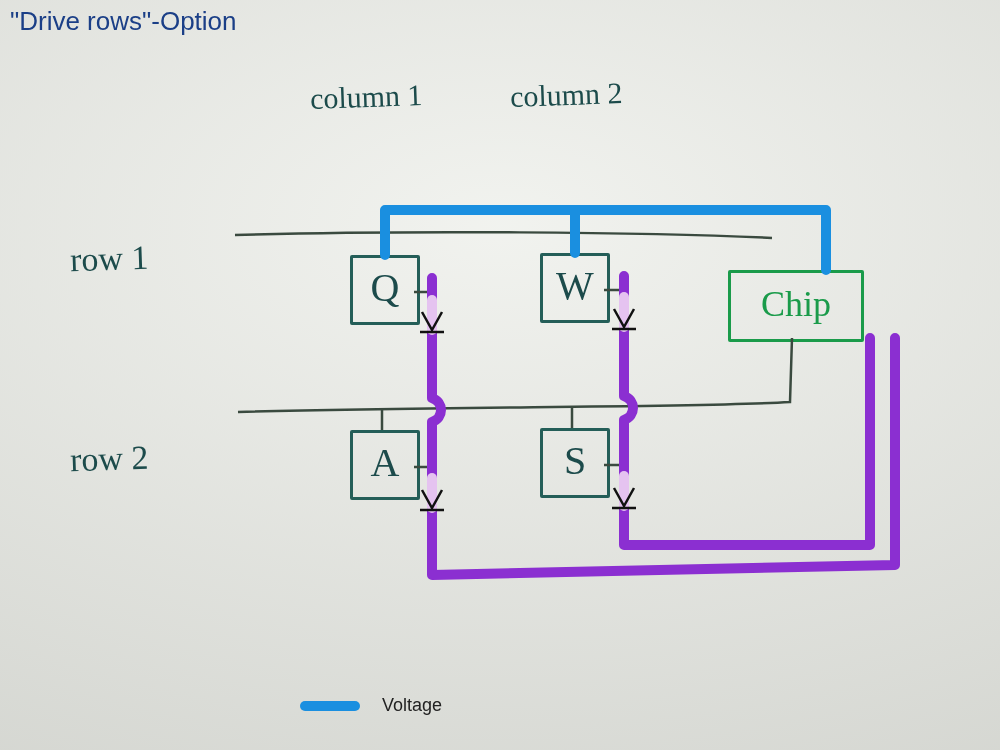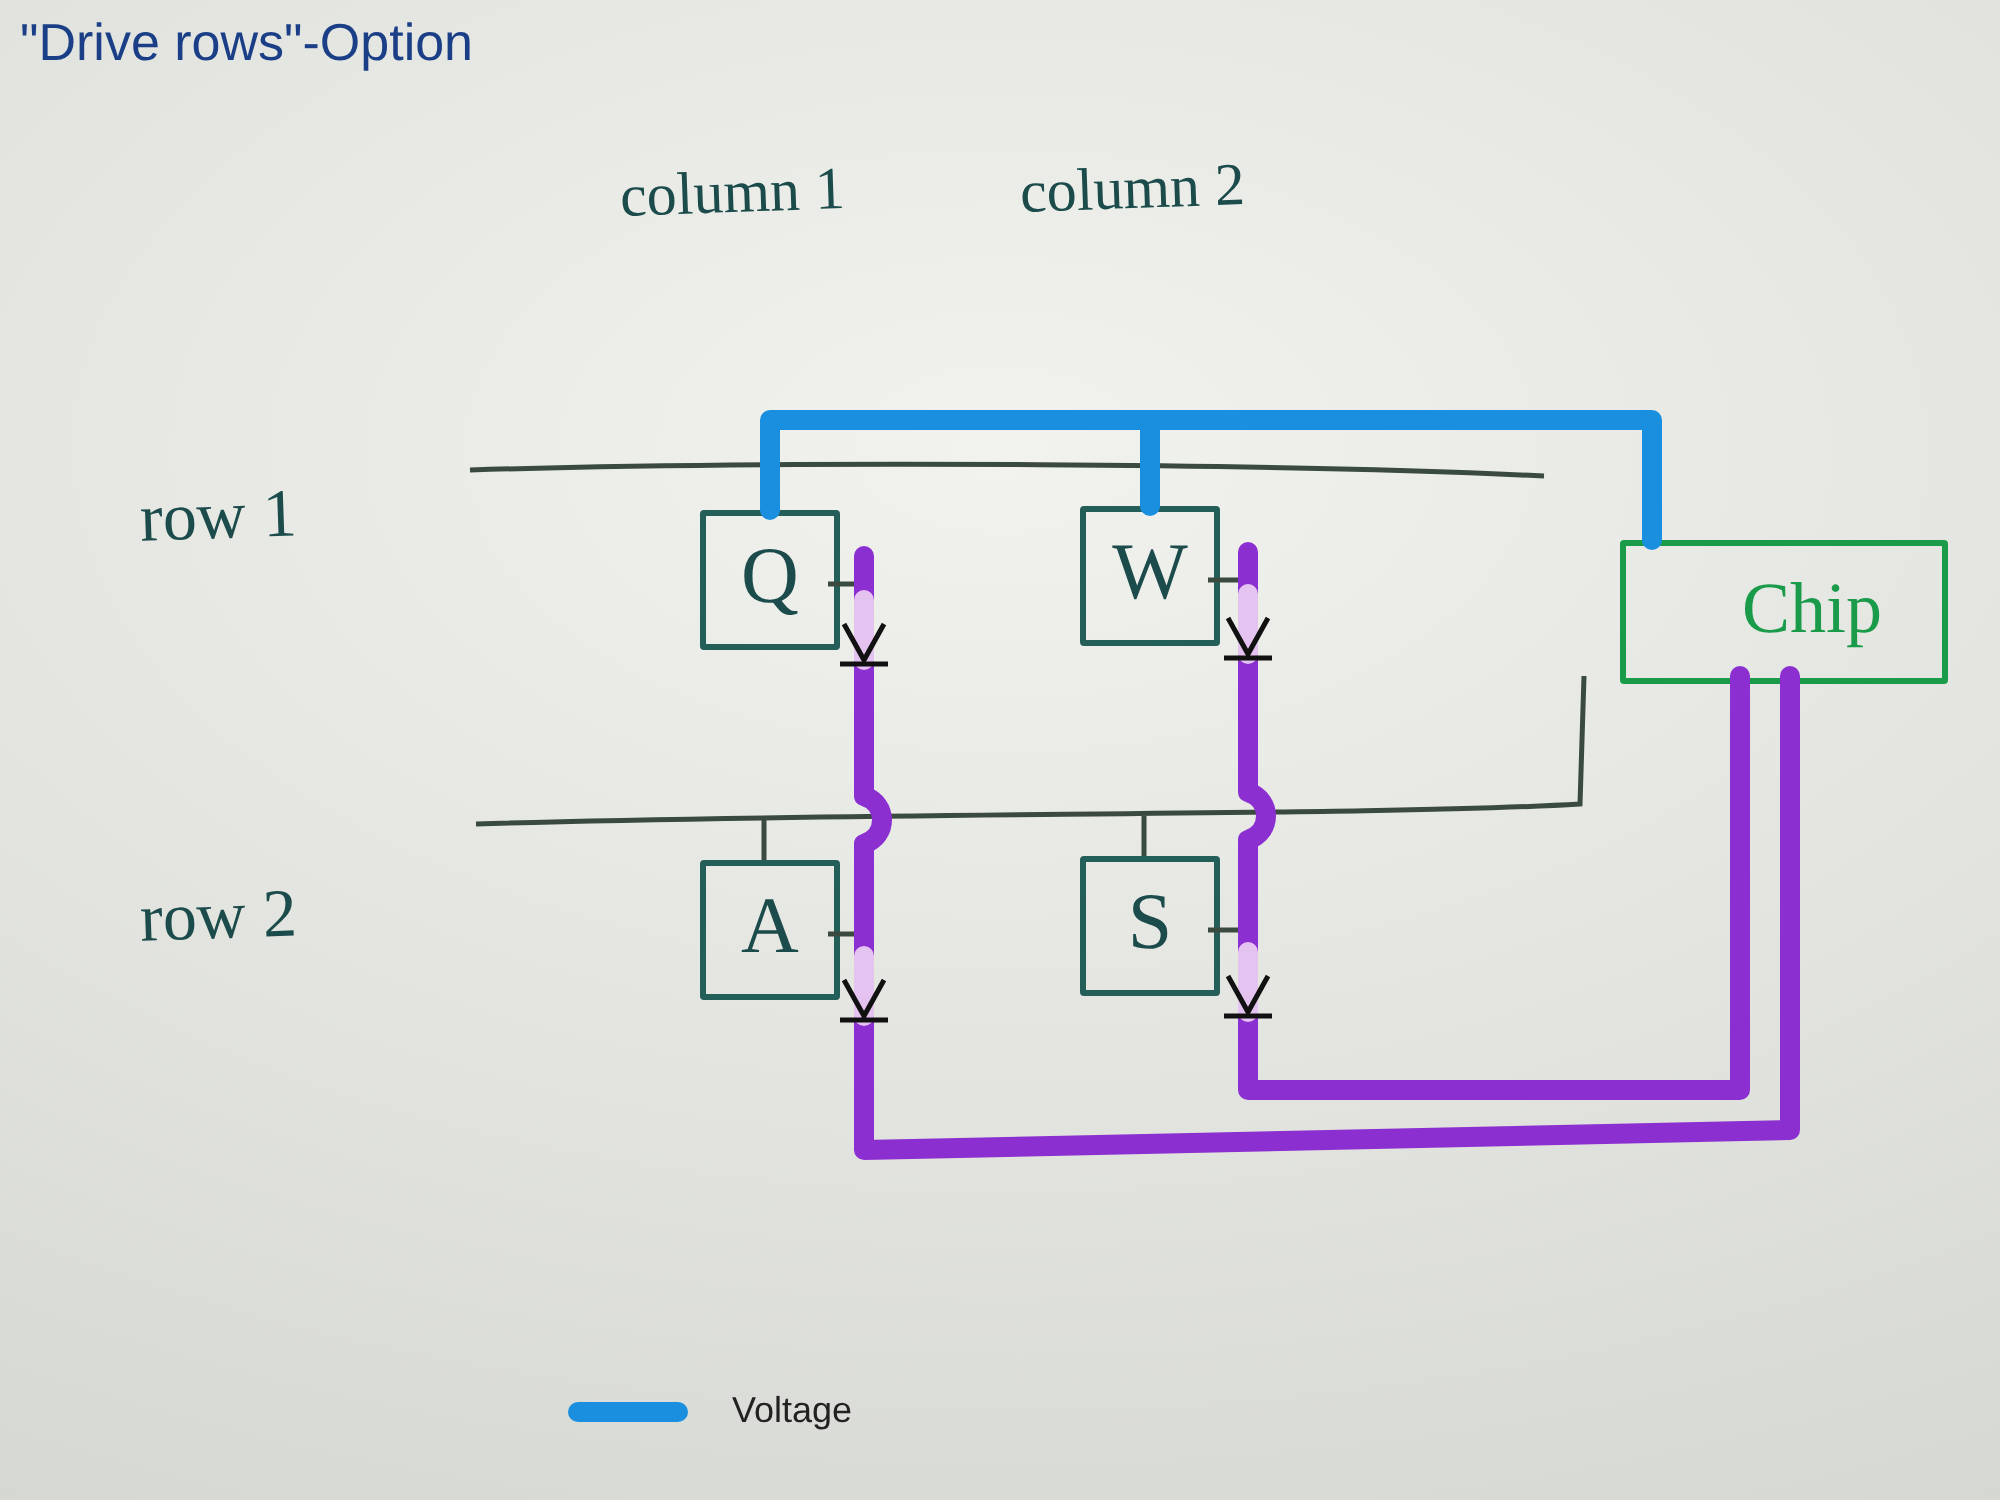--- a/index.html
+++ b/index.html
@@ -66,21 +66,21 @@
     width: 1000px; height: 750px;
     pointer-events: none;
   }
   .wire    { stroke: #3a4a3f; stroke-width: 2.5; fill: none; }
   .voltage { stroke: #1a8fe0; stroke-width: 10; fill: none; stroke-linejoin: round; stroke-linecap: round; }
   .pressed { stroke: #8b2fd1; stroke-width: 10; fill: none; stroke-linejoin: round; stroke-linecap: round; }
   .diode-body { stroke: #e5c3f0; stroke-width: 10; fill: none; stroke-linecap: round; }
   .diode-arrow { fill: none; stroke: #111; stroke-width: 2.5; }
   .legend {
     position: absolute;
-    left: 284px;
+    left: 300px;
     bottom: 30px;
     font-size: 18px;
     color: #222;
   }
   .legend .row {
     display: flex;
     align-items: center;
     margin: 4px 0;
   }
   .legend .swatch {
@@ -99,21 +99,21 @@
 <div class="hand col-label" style="left:510px; top:78px;">column 2</div>
 
 <div class="hand row-label" style="left:70px;  top:240px;">row 1</div>
 <div class="hand row-label" style="left:70px;  top:440px;">row 2</div>
 
 <div class="key" style="left:350px; top:255px;">Q</div>
 <div class="key" style="left:540px; top:253px;">W</div>
 <div class="key" style="left:350px; top:430px;">A</div>
 <div class="key" style="left:540px; top:428px;">S</div>
 
-<div class="chip" style="left:810px; top:270px;padding-left:28px;">Chip</div>
+<div class="chip" style="left:728px; top:270px;">Chip</div>
 
 <svg class="overlay" viewBox="0 0 1000 750">
 
   <path class="wire" d="M235 235 C 400 230, 650 232, 772 238"></path>
   <path class="wire" d="M238 412 C 430 406, 690 408, 790 402 L 792 338"></path>
 
   <path class="wire" d="M382 256 L382 232"></path>
   <path class="wire" d="M572 254 L572 232"></path>
   <path class="wire" d="M382 430 L382 410"></path>
   <path class="wire" d="M572 428 L572 408"></path>

